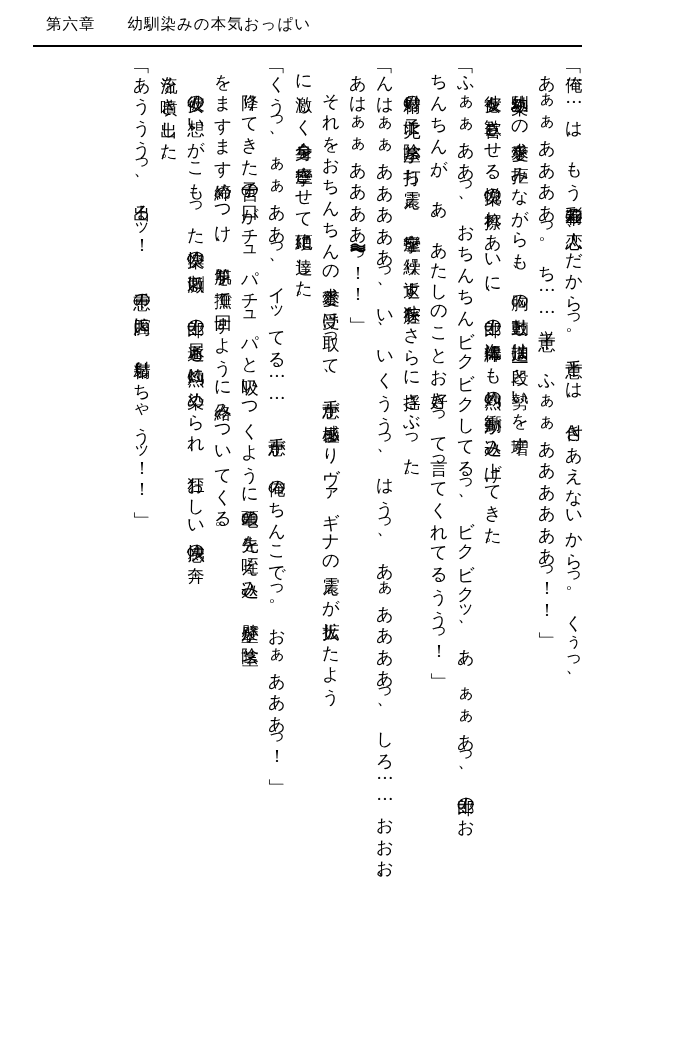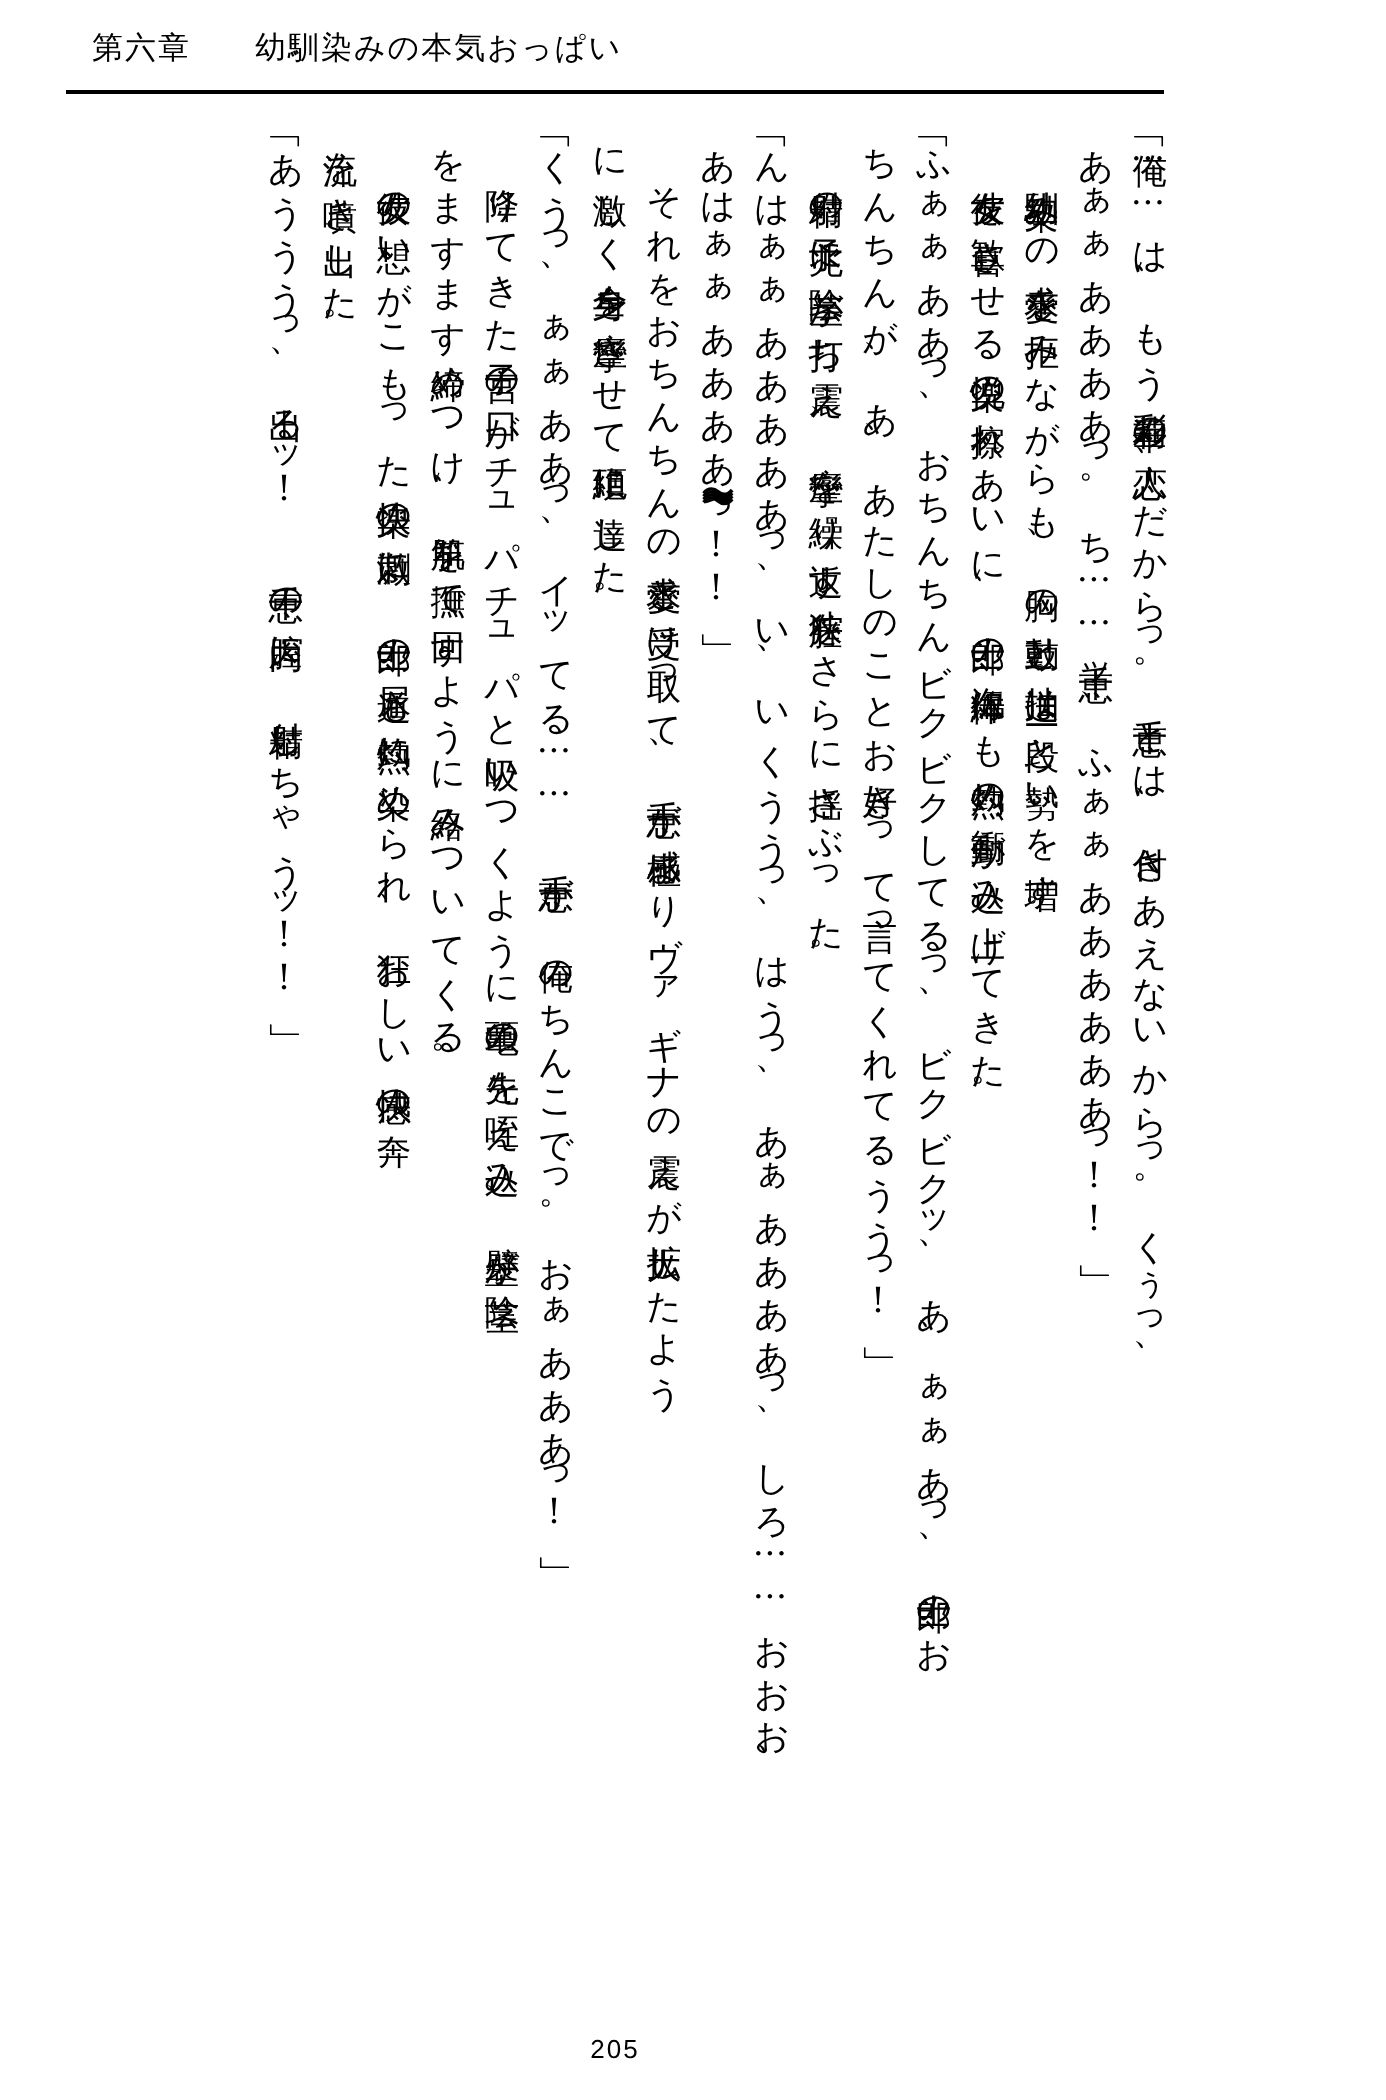--- a/index.html
+++ b/index.html
@@ -104,15 +104,14 @@
     <div class="vline">　それをおちんちんの求愛と受け取って、千恵が感極まりヴァギナの震えが拡大したよう</div>
     <div class="vline">に激しく全身を痙攣させて絶頂に達した。</div>
     <div class="vline">「くうっ、ぁぁああっ、イッてる……　千恵が、俺のちんこでっ。おぁあああっ!」</div>
     <div class="vline">　降りてきた子宮の口がチュパチュパと吸いつくように亀頭の先を咥え込み、襞壁が陰茎</div>
     <div class="vline">をますます締めつけ、竿肌を撫で回すように絡みついてくる。</div>
     <div class="vline">　彼女の想いがこもった快楽の刺激に、士郎の尿道も灼熱に染められ、狂おしい快感の奔</div>
     <div class="vline">流を噴き出した。</div>
     <div class="vline">「あうううっ、出るッ! 千恵の膣内に、射精しちゃうッ!!」</div>
   </div>
 
-  <div class="page-number">205</div>
 
 </div>
 
 </body></html>

